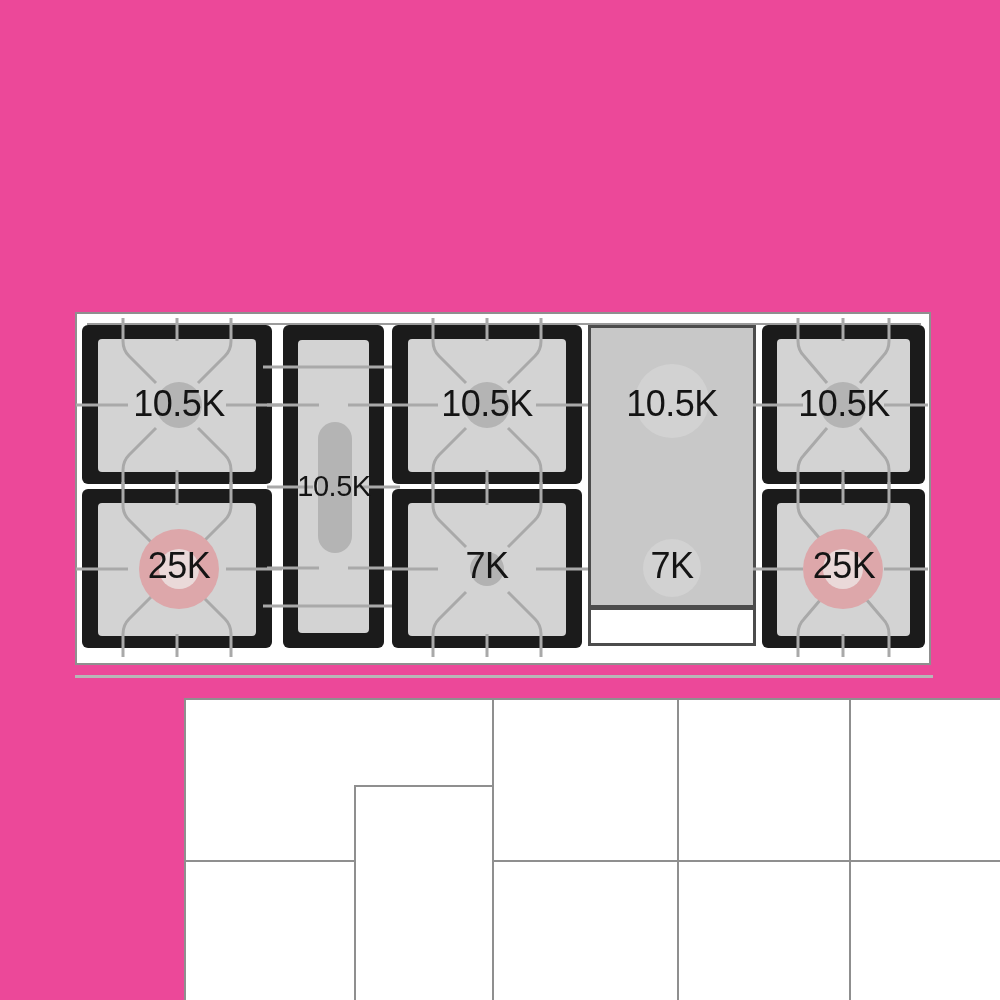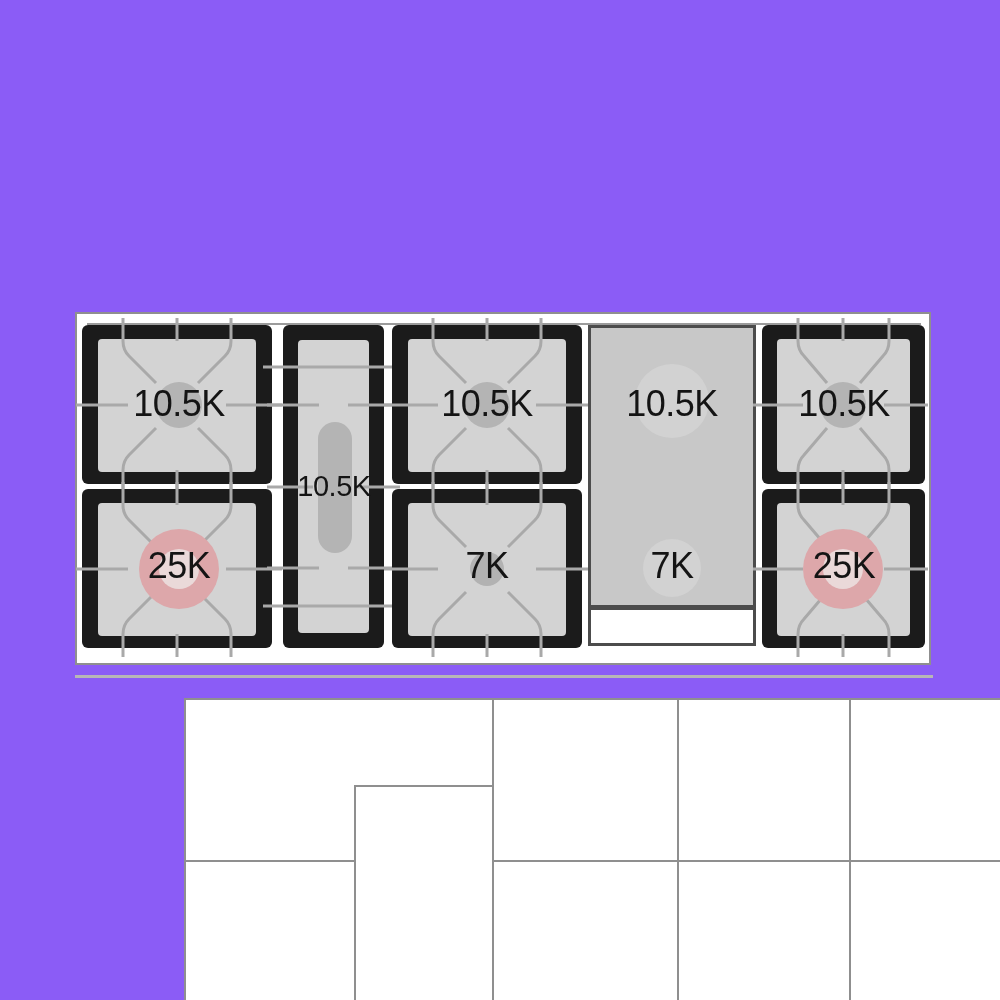--- a/index.html
+++ b/index.html
@@ -1,16 +1,16 @@
 <!DOCTYPE html>
 <html><head>
 <meta charset="utf-8">
 <style>
   html,body{margin:0;padding:0;background:#ffffff;}
-  .stage{position:relative;width:1000px;height:1000px;background:#8b5cf6;overflow:hidden;
+  .stage{position:relative;width:1000px;height:1000px;background:#ec4899;overflow:hidden;
          font-family:"Liberation Sans", sans-serif;}
   svg{overflow:visible;display:block;}
   .abs{position:absolute;}
 
   
   .unit{position:absolute;left:75px;top:312px;width:856px;height:353px;
         background:#ffffff;border:2px solid #8f8f8f;box-sizing:border-box;}
   .ledge-line{position:absolute;left:10px;right:8px;top:9px;height:2px;background:#9b9b9b;}
   .front-edge-line{position:absolute;left:75px;top:675px;width:858px;height:3px;background:#b7b7b7;}
 

